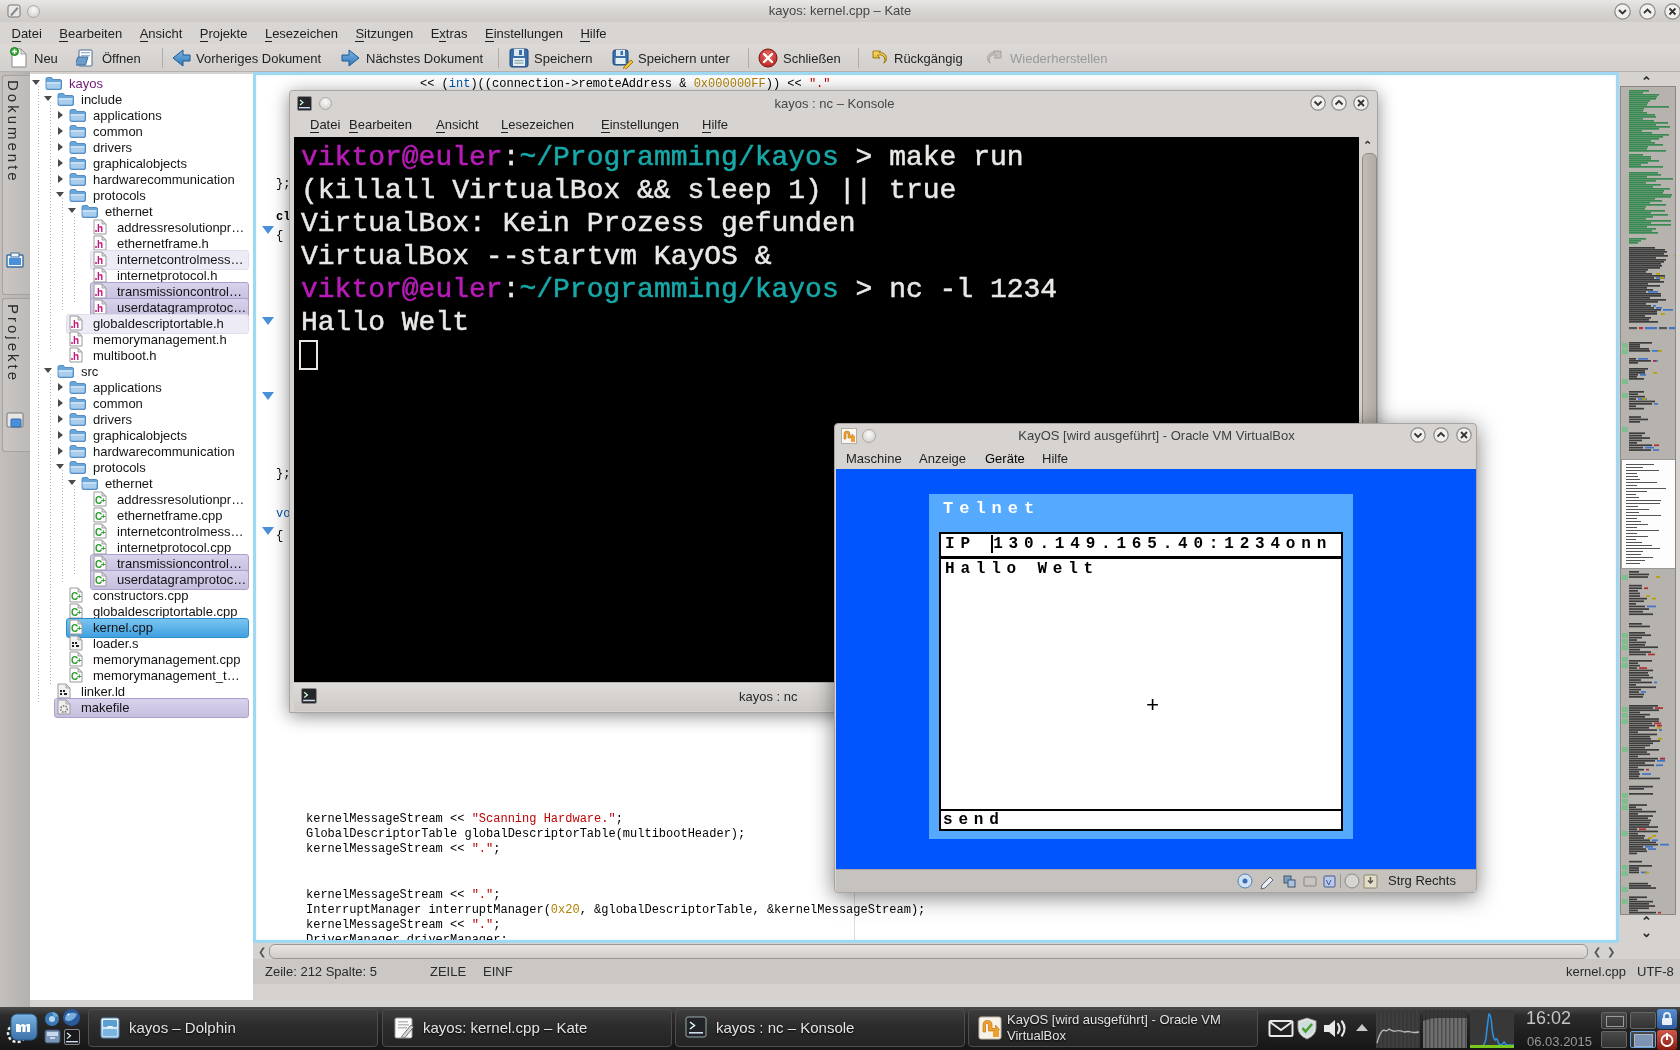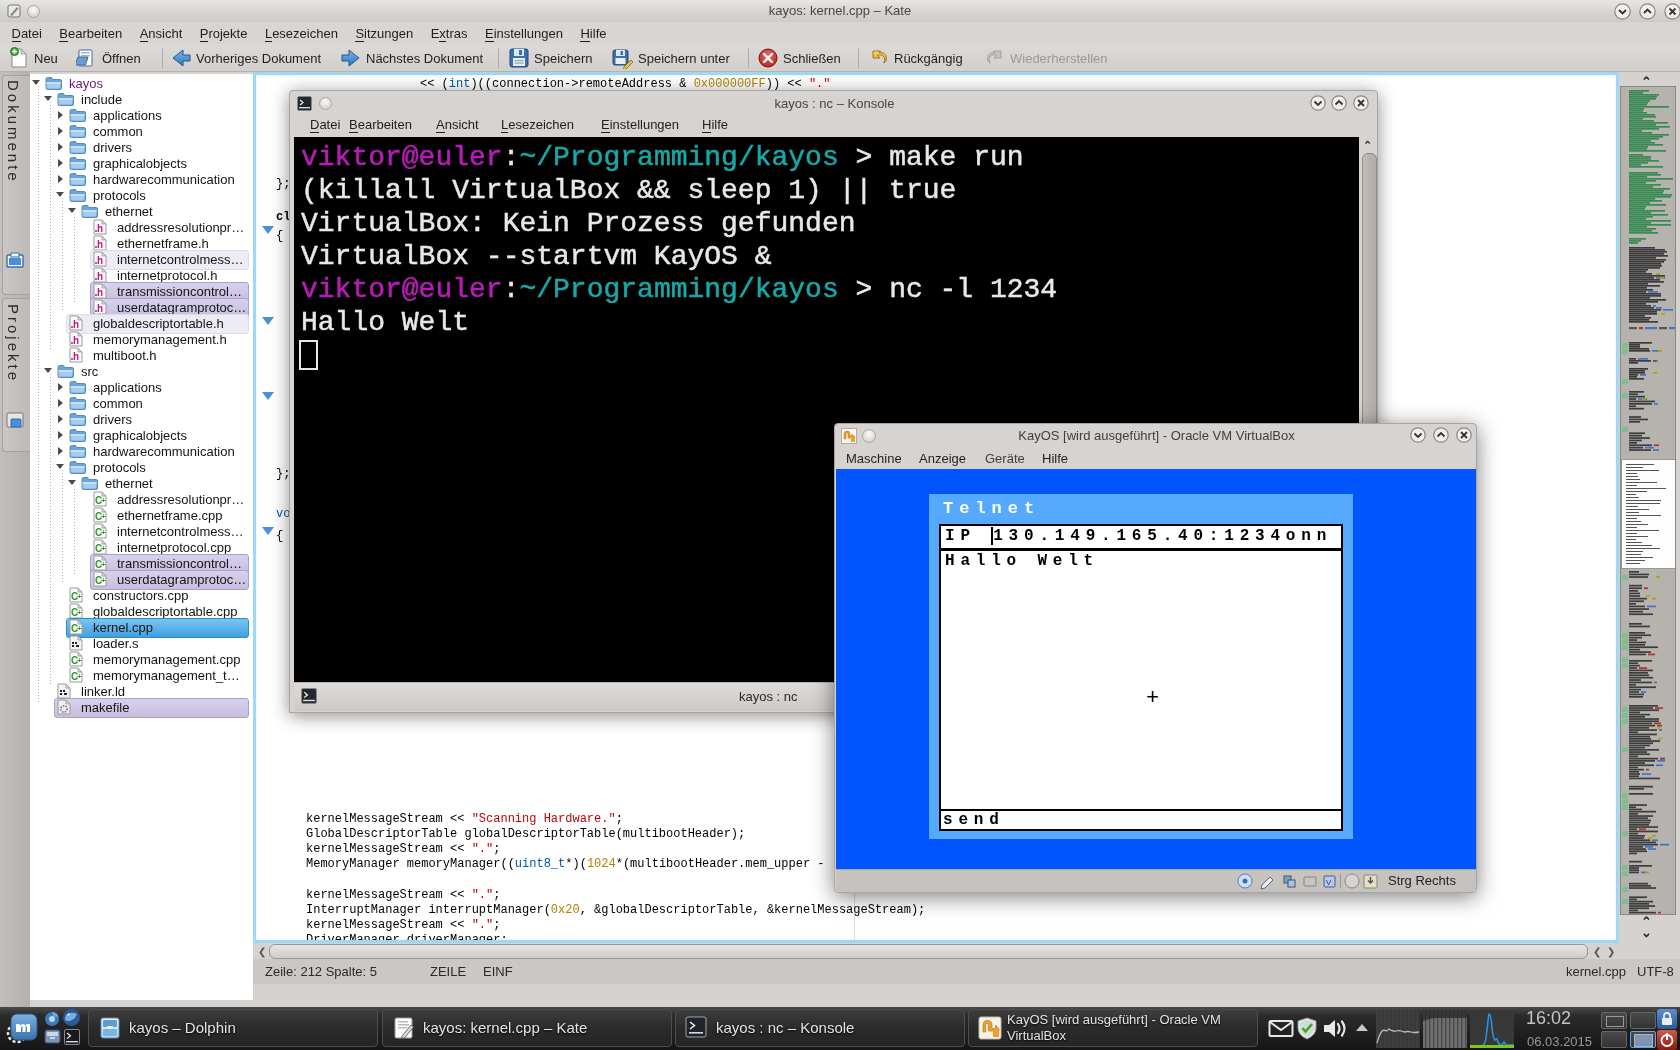--- a/index.html
+++ b/index.html
@@ -449,21 +449,20 @@
 <div class="abs mono" style="left:276px;top:529px;font-size:12px;color:#000;font-weight:normal;">{</div>
 <div class="abs" style="left:262px;top:226px;width:0;height:0;border-left:6px solid transparent;border-right:6px solid transparent;border-top:8px solid #4a90d9;"></div>
 <div class="abs" style="left:262px;top:317px;width:0;height:0;border-left:6px solid transparent;border-right:6px solid transparent;border-top:8px solid #4a90d9;"></div>
 <div class="abs" style="left:262px;top:392px;width:0;height:0;border-left:6px solid transparent;border-right:6px solid transparent;border-top:8px solid #4a90d9;"></div>
 <div class="abs" style="left:262px;top:527px;width:0;height:0;border-left:6px solid transparent;border-right:6px solid transparent;border-top:8px solid #4a90d9;"></div>
 <div class="abs" style="left:256px;top:712px;width:1360px;height:228px;overflow:hidden;">
 <div class="abs" style="left:598px;top:0;width:1px;height:228px;background:#dcdcdc;"></div>
 <div class="abs mono" style="left:50px;top:100px;font-size:12px;white-space:pre;color:#000;">kernelMessageStream &lt;&lt; <span style="color:#bf0303">"Scanning Hardware."</span>;</div>
 <div class="abs mono" style="left:50px;top:115px;font-size:12px;white-space:pre;color:#000;">GlobalDescriptorTable globalDescriptorTable(multibootHeader);</div>
 <div class="abs mono" style="left:50px;top:130px;font-size:12px;white-space:pre;color:#000;">kernelMessageStream &lt;&lt; <span style="color:#bf0303">"."</span>;</div>
-<div class="abs mono" style="left:50px;top:145px;font-size:12px;white-space:pre;color:#000;">MemoryManager memoryManager((<span style="color:#0057ae">uint8_t</span>*)(<span style="color:#b08000">1024</span>*(multibootHeader.mem_upper -</div>
 <div class="abs mono" style="left:50px;top:176px;font-size:12px;white-space:pre;color:#000;">kernelMessageStream &lt;&lt; <span style="color:#bf0303">"."</span>;</div>
 <div class="abs mono" style="left:50px;top:191px;font-size:12px;white-space:pre;color:#000;">InterruptManager interruptManager(<span style="color:#b08000">0x20</span>, &amp;globalDescriptorTable, &amp;kernelMessageStream);</div>
 <div class="abs mono" style="left:50px;top:206px;font-size:12px;white-space:pre;color:#000;">kernelMessageStream &lt;&lt; <span style="color:#bf0303">"."</span>;</div>
 <div class="abs mono" style="left:50px;top:221px;font-size:12px;white-space:pre;color:#000;">DriverManager driverManager;</div>
 </div>
 <div class="abs" style="left:1620px;top:86px;width:56px;height:829px;background:#b6b2ae;border:1px solid #8a8683;box-sizing:border-box;overflow:hidden;">
 <svg width="56" height="829" viewBox="0 0 56 829" style="position:absolute;left:0;top:0;">
         <rect x="8" y="3.0" width="20" height="1.7" fill="#388a52"></rect>
         <rect x="8" y="5.0" width="14" height="1.7" fill="#388a52"></rect>
         <rect x="8" y="7.0" width="30" height="1.7" fill="#388a52"></rect>
@@ -959,27 +958,27 @@
       <circle cx="8.0" cy="8.0" r="7.2" fill="#f2f0ee" stroke="#8a8784" stroke-width="1.2"></circle>
       <path d="M4.5 9.5 L8.0 6.0 L11.5 9.5" fill="none" stroke="#333" stroke-width="1.8"></path>
     </svg>
 <svg class="abs" style="left:621px;top:3px;" width="16" height="16">
       <circle cx="8.0" cy="8.0" r="7.2" fill="#f2f0ee" stroke="#8a8784" stroke-width="1.2"></circle>
       <path d="M5.0 5.0 L11.0 11.0 M11.0 5.0 L5.0 11.0" fill="none" stroke="#333" stroke-width="1.8"></path>
     </svg>
 <div class="abs" style="left:0;top:24px;width:643px;height:21px;">
 <div class="abs" style="left:11px;top:3px;font-size:13px;color:#1f1f1f;">Maschine</div>
 <div class="abs" style="left:84px;top:3px;font-size:13px;color:#1f1f1f;">Anzeige</div>
-<div class="abs" style="left:150px;top:3px;font-size:13px;color:#404040;text-align:right;">Geräte</div>
+<div class="abs" style="left:150px;top:3px;font-size:13px;color:#000000;text-align:right;">Geräte</div>
 <div class="abs" style="left:207px;top:3px;font-size:13px;color:#1f1f1f;">Hilfe</div>
 </div>
 <div class="abs" style="left:1px;top:45px;width:640px;height:400px;background:#0055fe;">
 <div class="abs" style="left:93px;top:25px;width:424px;height:345px;background:#55aaff;">
 <div class="abs mono" style="left:14px;top:5px;font-size:17px;font-weight:bold;color:#fff;letter-spacing:6px;">Telnet</div>
-<div class="abs" style="left:10px;top:30px;width:404px;height:287px;background:#fff;border:2px solid #000;box-sizing:border-box;padding-left:12px;">
+<div class="abs" style="left:10px;top:38px;width:404px;height:287px;background:#fff;border:2px solid #000;box-sizing:border-box;padding-left:12px;">
 <div class="abs mono" style="left:4px;top:1px;font-size:16px;font-weight:bold;color:#000;letter-spacing:5.8px;white-space:pre;">IP <span style="border-left:2px solid #000;">130.149.165.40:1234</span>onn</div>
 <div class="abs" style="left:0px;top:22px;width:400px;height:3px;background:#000;"></div>
 <div class="abs mono" style="left:4px;top:26px;font-size:16px;font-weight:bold;color:#000;letter-spacing:5.8px;">Hallo Welt</div>
 <div class="abs mono" style="left:205px;top:160px;font-size:22px;color:#000;">+</div>
 </div>
 <div class="abs" style="left:10px;top:315px;width:404px;height:22px;background:#fff;border:2px solid #000;box-sizing:border-box;">
 <div class="abs mono" style="left:2px;top:0px;font-size:16px;font-weight:bold;color:#000;letter-spacing:5.8px;">send</div>
 </div>
 </div>
 </div>

